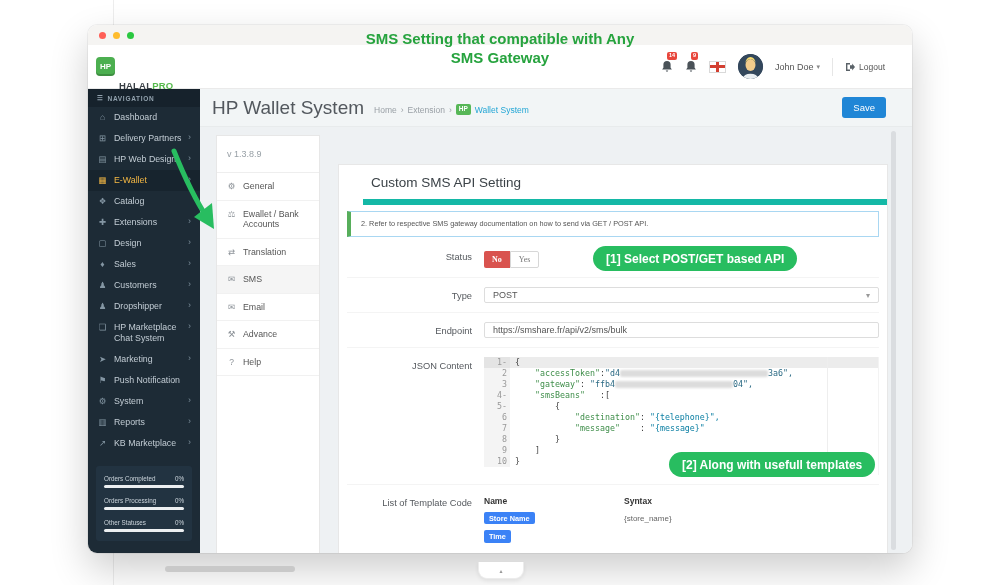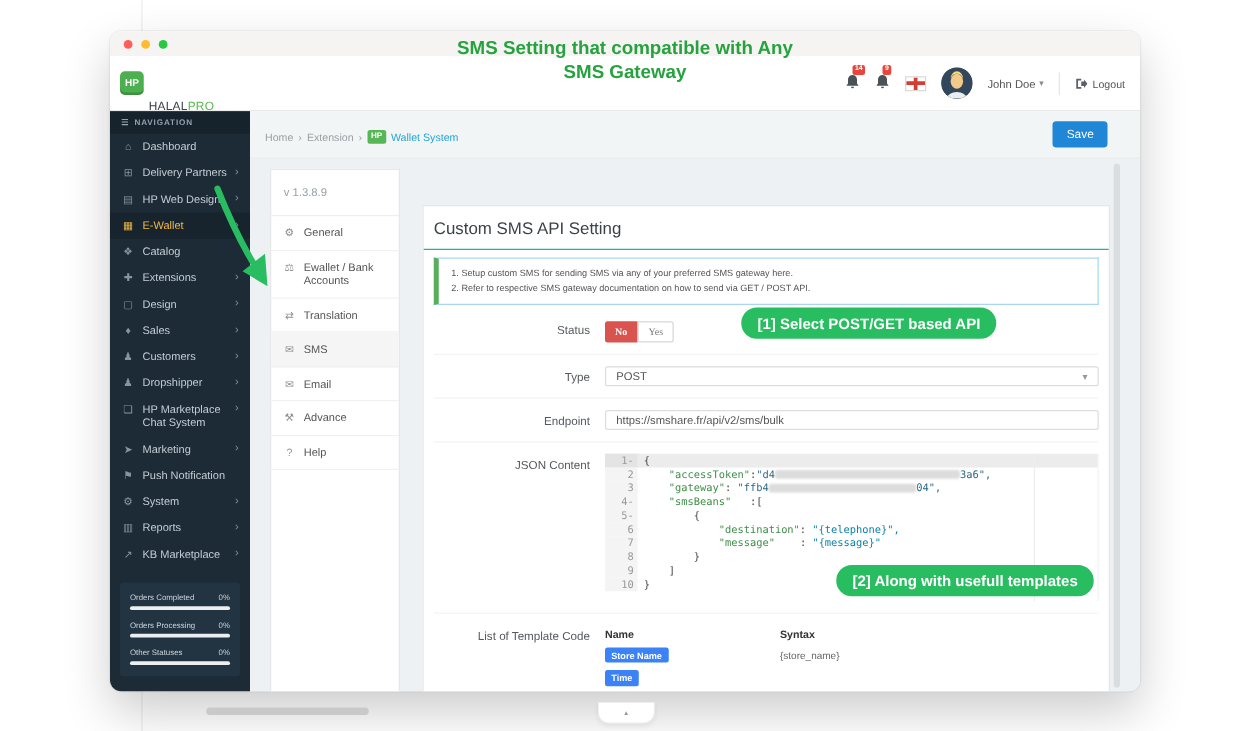--- a/index.html
+++ b/index.html
@@ -17,24 +17,24 @@
   .overlay-title{position:absolute;top:5px;left:0;right:0;text-align:center;color:#26a33e;font-weight:bold;font-size:15px;line-height:1.25;z-index:40;pointer-events:none;}
   .pill{position:absolute;background:#28bd60;color:#fff;font-weight:bold;font-size:12px;display:flex;align-items:center;justify-content:center;border-radius:13px;padding:0 13px;height:25px;z-index:30;white-space:nowrap;}
   .pill1{left:505px;top:221px;}
   .pill2{left:581px;top:427px;}
   .arrow-svg{position:absolute;left:74px;top:118px;z-index:35;pointer-events:none;}
 
   
   .app-header{height:43px;display:flex;align-items:center;border-bottom:1px solid #eaeaea;background:#fff;}
   .logo-zone{width:112px;flex-shrink:0;display:flex;align-items:center;gap:4px;padding-left:8px;box-sizing:border-box;}
   .logo-cube{width:19px;height:19px;background:#4caf50;border-radius:4px;color:#fff;font-weight:bold;font-size:8px;display:flex;align-items:center;justify-content:center;box-shadow:inset 0 -2px 0 rgba(0,0,0,.18);}
-  .logo-line1{font-size:9.5px;font-weight:normal;color:#3a4046;letter-spacing:.2px;margin-top:44px;}
+  .logo-line1{font-size:9.5px;font-weight:bold;color:#3a4046;letter-spacing:.2px;margin-top:44px;}
   .logo-line1 .pro{color:#56b94c;}
   .logo-line2{font-size:4.5px;color:#9aa4ab;letter-spacing:2.2px;margin-top:1px;}
-  .header-right{margin-left:auto;display:flex;align-items:center;gap:12px;padding-right:12px;}
+  .header-right{margin-left:auto;display:flex;align-items:center;gap:12px;padding-right:27px;}
   .bell-wrap{position:relative;padding-top:3px;}
   .n-badge{position:absolute;top:-4px;left:6px;background:#e8463c;color:#fff;font-size:5.5px;font-weight:bold;padding:1px 2px;border-radius:2px;line-height:1;}
   .flag{width:15px;height:10px;background:#fff;border:1px solid #d9d9d9;position:relative;overflow:hidden;}
   .flag:before{content:"";position:absolute;left:50%;top:0;bottom:0;width:3px;margin-left:-1.5px;background:#d23f31;}
   .flag:after{content:"";position:absolute;top:50%;left:0;right:0;height:3px;margin-top:-1.5px;background:#d23f31;}
   .avatar{width:25px;height:25px;border-radius:50%;overflow:hidden;background:#33475c;flex-shrink:0;}
   .user-name{font-size:9px;color:#555;display:flex;align-items:center;gap:3px;}
   .caret{font-size:7px;color:#888;}
   .hdivider{width:1px;height:18px;background:#e6e6e6;}
   .logout{display:flex;align-items:center;gap:4px;font-size:8.5px;color:#555;}
@@ -61,21 +61,21 @@
   .save-btn{margin-left:auto;background:#2086d6;color:#fff;border:none;font-size:9.5px;font-family:inherit;padding:5px 11px;border-radius:3px;cursor:pointer;}
 
   .content-area{flex:1;display:flex;gap:18px;padding:8px 24px 0 16px;min-height:0;}
   .tabs-card{width:104px;flex-shrink:0;background:#fff;border:1px solid #e7e7e7;border-bottom:none;box-sizing:border-box;}
   .version{font-size:9px;color:#98a0a6;padding:13px 10px;border-bottom:1px solid #eee;}
   .tab-item{display:flex;align-items:flex-start;gap:6px;padding:8px 9px;border-bottom:1px solid #f1f1f1;font-size:8.8px;line-height:1.2;color:#555;cursor:pointer;}
   .tab-item .ticon{width:11px;flex-shrink:0;color:#8a9096;font-size:8.5px;text-align:center;}
   .tab-item.active{background:#f5f5f5;}
 
   .main-card{flex:1;background:#fff;border:1px solid #e7e7e7;border-bottom:none;margin-top:29px;min-width:0;}
-  .main-head{font-size:13.5px;color:#3c4348;padding:10px 8px 9px;border-bottom:1px solid #14b8a6;}
+  .main-head{font-size:13.5px;color:#3c4348;padding:10px 8px 9px;border-bottom:6px solid #14b8a6;margin-left:24px;}
   .main-body{padding:0 8px;}
   .alert{border:1px solid #a9d7f2;border-left:4px solid #57ae5b;margin:6px 0 2px;padding:6px 10px;font-size:7.3px;color:#555;line-height:1.65;}
   .form-row{display:flex;align-items:flex-start;padding:9px 0;border-bottom:1px solid #f4f4f4;}
   .form-row:last-child{border-bottom:none;}
   .f-label{width:125px;flex-shrink:0;text-align:right;font-size:9.3px;color:#55595e;padding:4px 12px 0 0;box-sizing:content-box;}
   .f-content{flex:1;min-width:0;}
   .tg{display:inline-flex;font-family:Liberation Serif, serif;}
   .tg-no{background:#d9534f;color:#fff;font-size:8px;font-weight:bold;padding:4px 8px;border-radius:2px 0 0 2px;cursor:pointer;}
   .tg-yes{background:#fff;border:1px solid #d7d7d7;color:#777;font-size:8px;padding:3px 8px;border-radius:0 2px 2px 0;cursor:pointer;}
   .select,.input{border:1px solid #ddd;border-radius:2px;height:16px;display:flex;align-items:center;padding:0 8px;font-size:9px;color:#555;background:#fff;box-sizing:border-box;}
@@ -282,20 +282,21 @@
               <span>Other Statuses</span>
               <span>0%</span>
             </div>
             <div class="stat-bar"></div>
           </div>
         </div>
     </div>
 
     <div class="right-col">
       <div class="page-strip">
+        <div class="page-title">HP Wallet System</div>
         <div class="breadcrumb">
           <span>Home</span>
           <span>›</span>
           <span>Extension</span>
           <span>›</span>
           <span class="crumb-hp">HP</span>
           <span class="crumb-link">Wallet System</span>
         </div>
         <button class="save-btn">Save</button>
       </div>
@@ -333,21 +334,20 @@
                 <span class="ticon">?</span>
                 <span>Help</span>
               </div>
             </div>
         </div>
 
         <div class="main-card">
           <div class="main-head">Custom SMS API Setting</div>
           <div class="main-body">
             <div class="alert">
-              <div>1. Setup custom SMS for sending SMS via any of your preferred SMS gateway here.</div>
               <div>2. Refer to respective SMS gateway documentation on how to send via GET / POST API.</div>
             </div>
 
             <div class="form-row">
               <div class="f-label">Status</div>
               <div class="f-content">
                 <span class="tg">
                   <span class="tg-no">No</span>
                   <span class="tg-yes">Yes</span>
                 </span>

